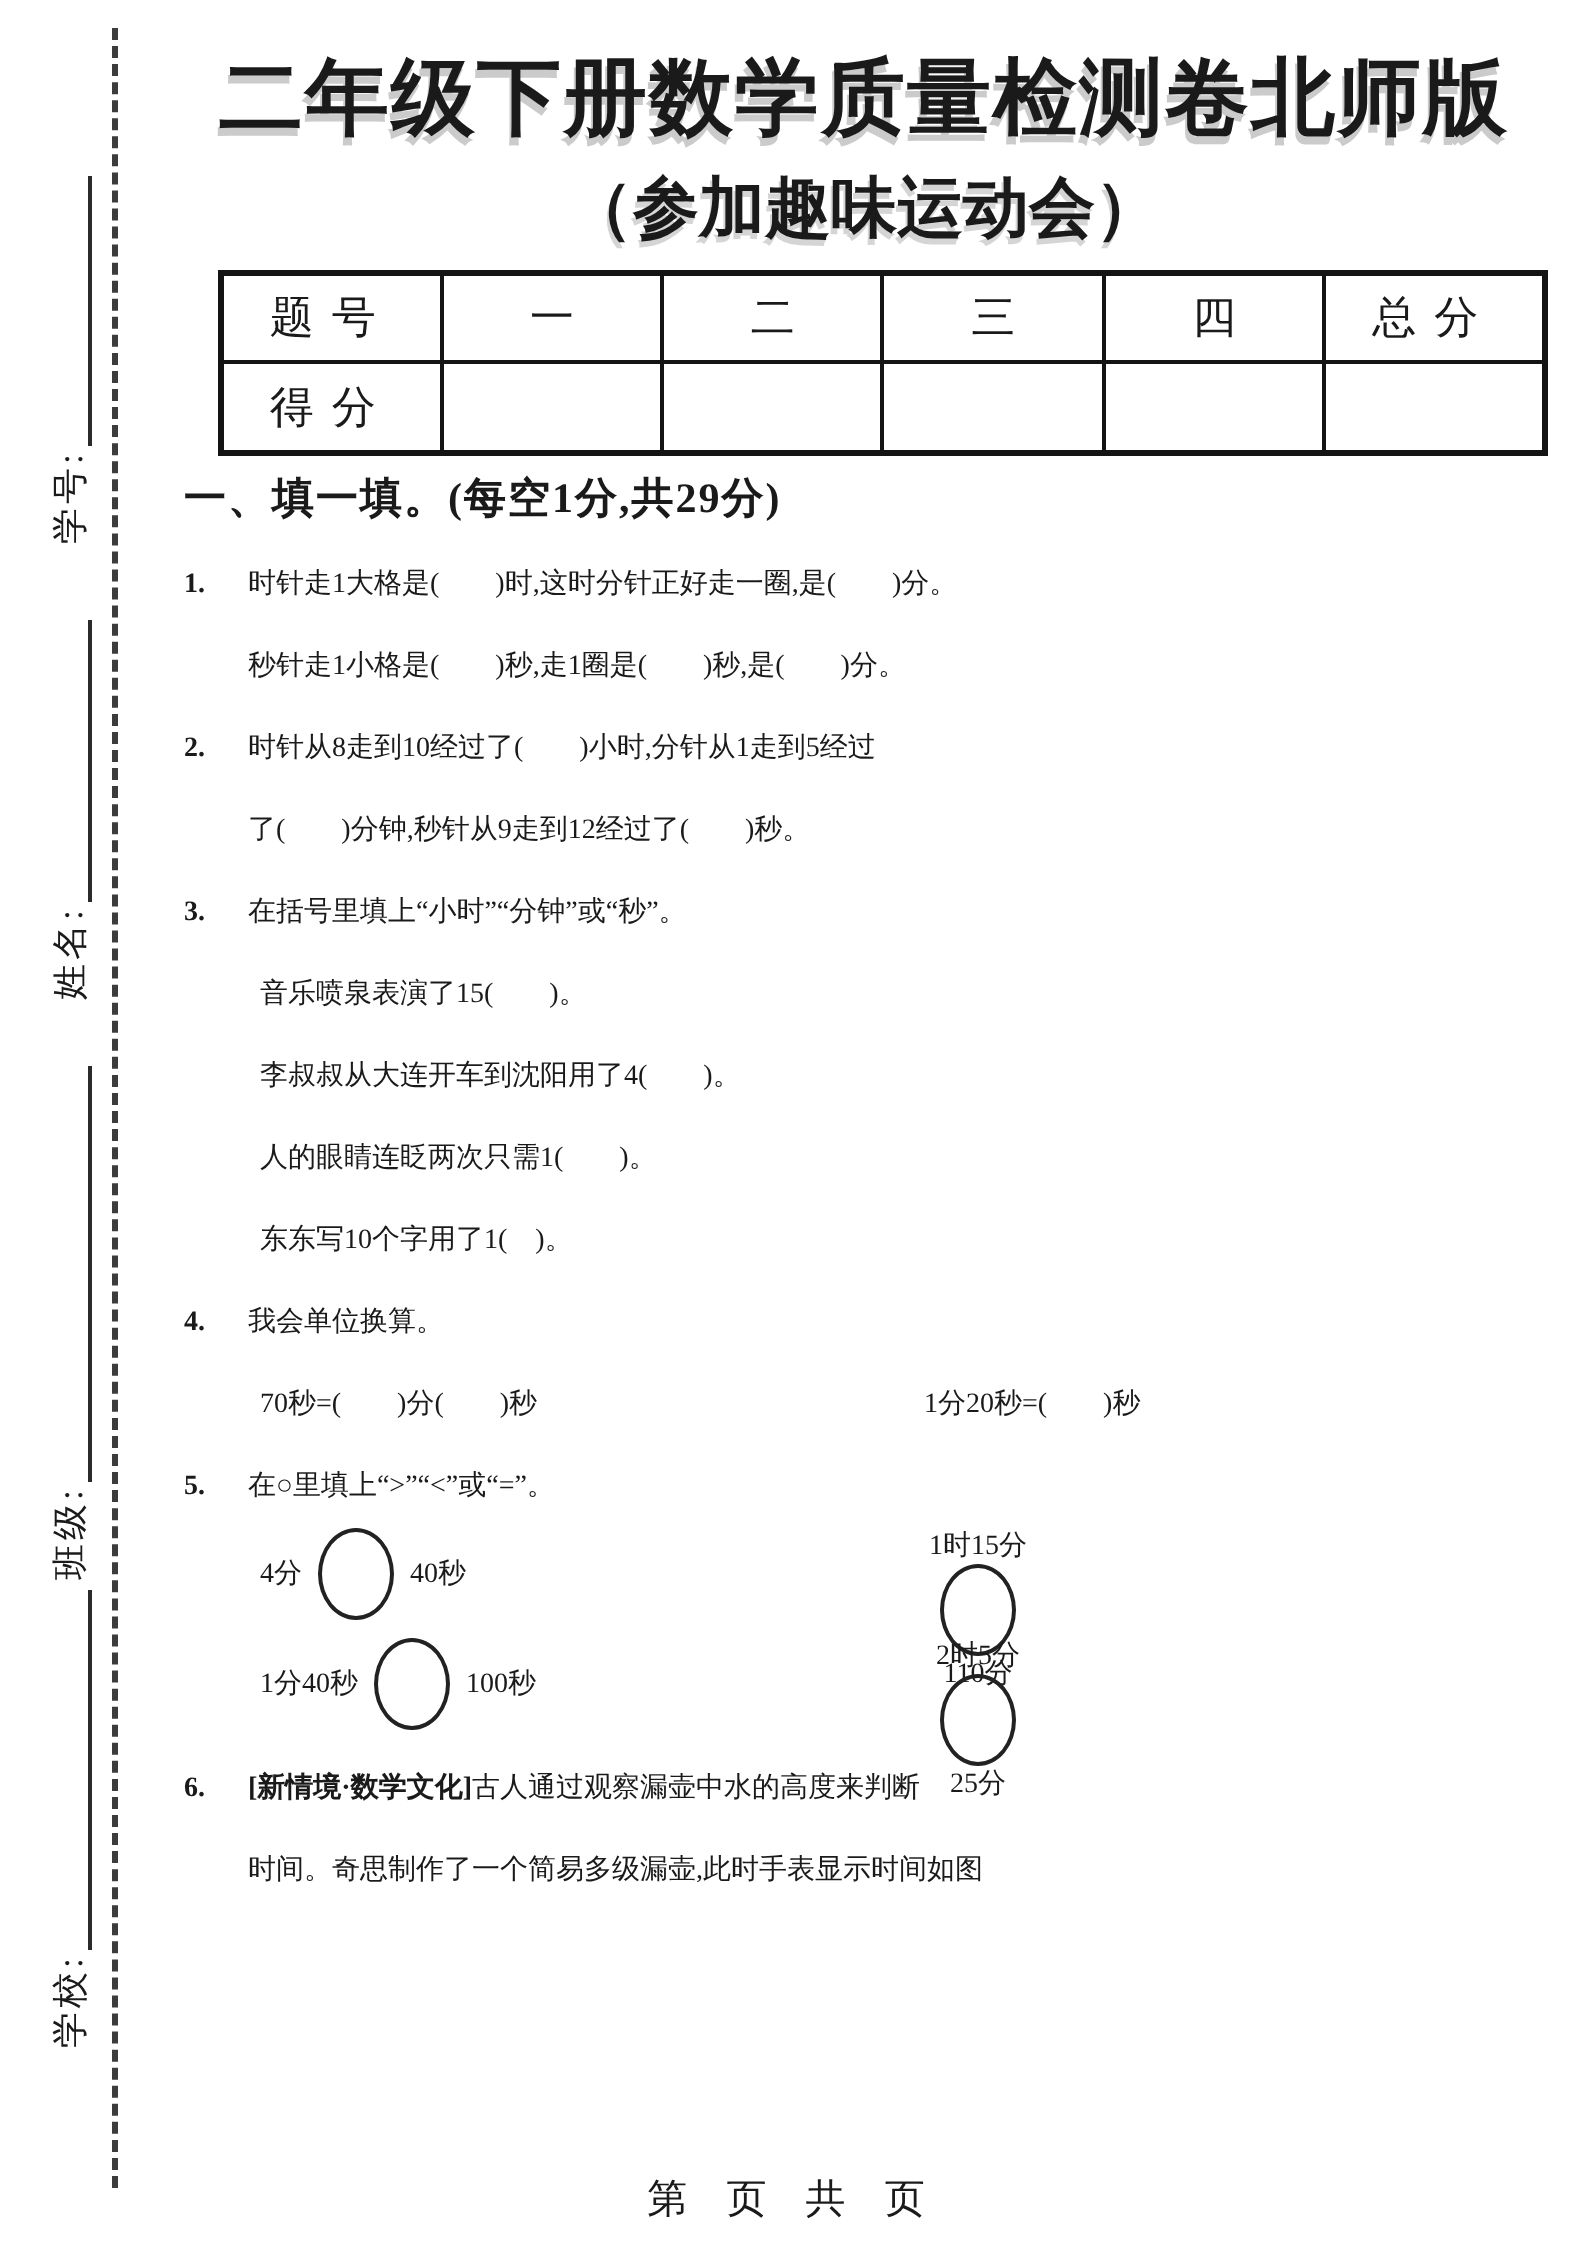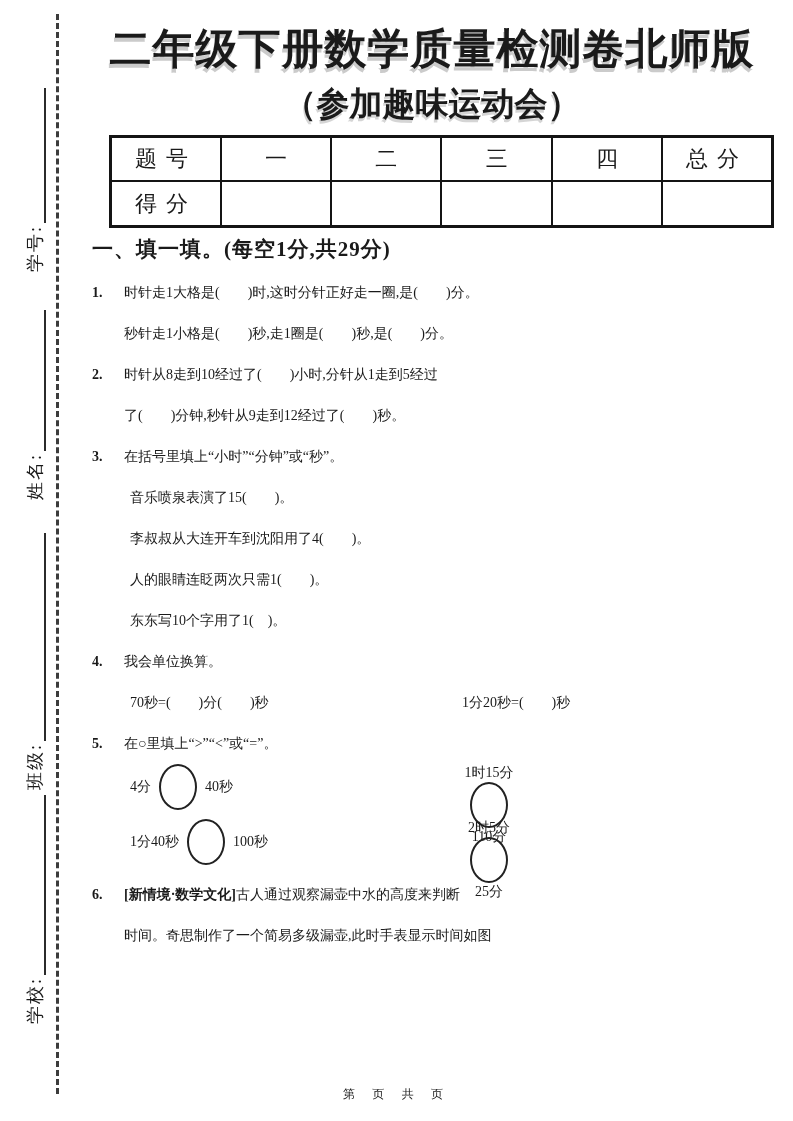--- a/index.html
+++ b/index.html
@@ -76,21 +76,21 @@
   .cmp-row .col-r { display:flex; align-items:center;flex-direction:column; }
   .circle {
     display:inline-block; width:34px; height:42px;
     border:2px solid #222; border-radius:50%;
     margin:0 8px; flex:0 0 auto;
   }
   .qtag { font-weight:bold; }
 
   .footer {
     position:absolute; left:0; top:1086px; width:793px;
-    text-align:center; font-size:12px; letter-spacing:7px;
+    text-align:center; font-size:20px; letter-spacing:7px;
     font-family:"Liberation Sans","DejaVu Sans",sans-serif;
   }
 </style>
 </head>
 <body>
 
 <div class="dash-line"></div>
 
 <div class="side-field f-xuehao">
   <span class="side-label">学号:</span>

